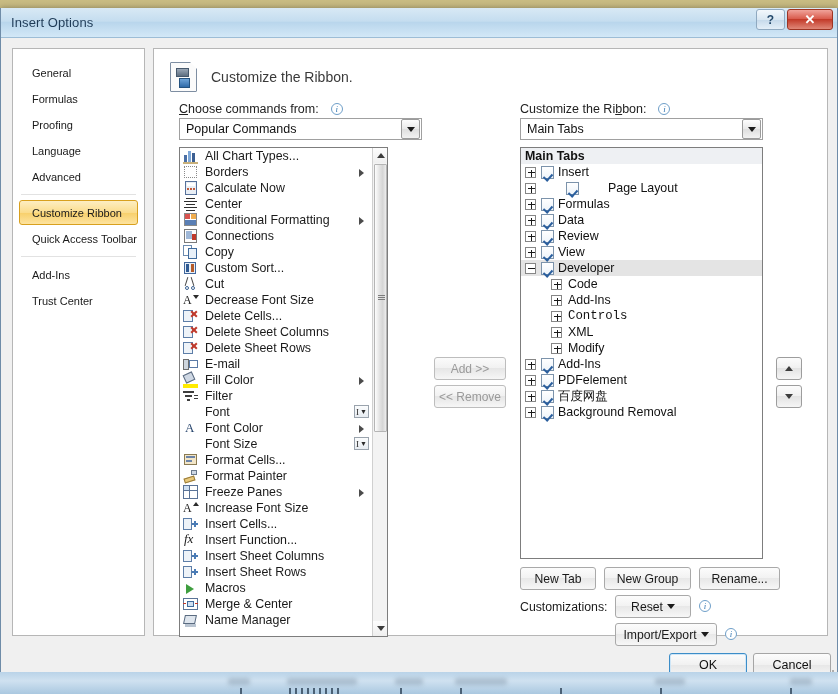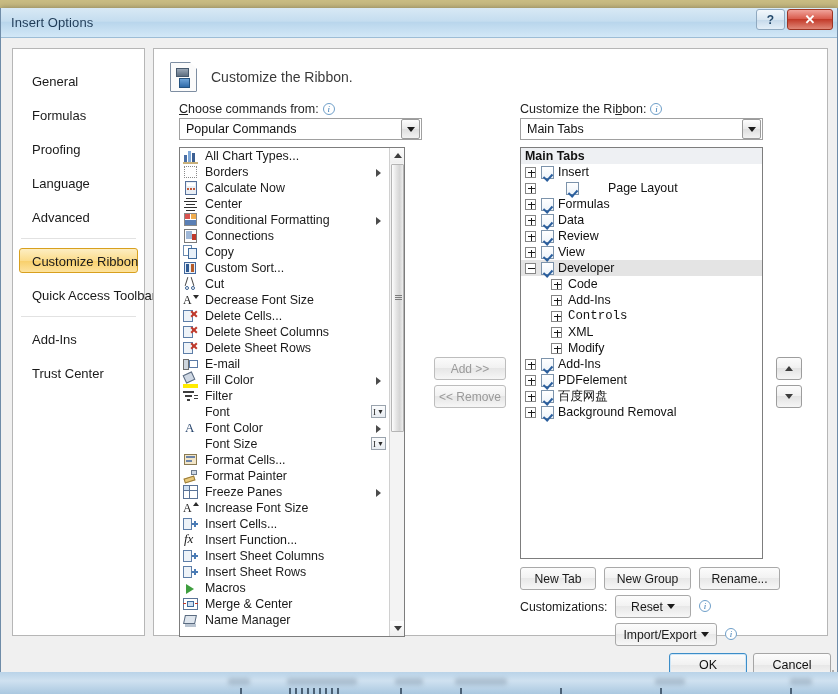--- a/index.html
+++ b/index.html
@@ -68,22 +68,22 @@
   #content { position: absolute; left: 0; top: 31px; width: 838px; height: 608px; }
 
   #nav {
     position: absolute; left: 11px; top: 9px;
     width: 133px; height: 588px;
     background: #ffffff; border: 1px solid #b6b6b6;
     padding-top: 10px;
   }
   .nav-item {
     height: 25px; line-height: 25px;
-    margin: 9px 6px; padding-left: 12px;
-    font-size: 13px; color: #1a1a1a; cursor: default;
+    margin: 1px 6px; padding-left: 12px;
+    font-size: 11px; color: #1a1a1a; cursor: default;
     border: 1px solid transparent; border-radius: 2px;
     white-space: nowrap;
   }
   .nav-item.selected {
     background: linear-gradient(to bottom,#fdeec2,#fbdc8c 50%,#f8cf6a 51%,#fde39f);
     border: 1px solid #d8a01e; border-radius: 3px;
   }
   .nav-sep { height: 1px; background: #e2e2e2; margin: 5px 8px; }
 
   #panel {
@@ -112,21 +112,21 @@
   #ribbon-icon .glyph-bot {
     position:absolute; left:8px; top:15px; width:11px; height:10px;
     background: linear-gradient(to bottom,#6fa4d8,#2f6aa8);
     border:1px solid #24527f;
   }
   #header-title { font-size: 14px; color: #3a3a3a; margin-left: 14px; }
 
   
   .field-label {
     position: absolute; font-size: 12.5px; color: #222;
-    display: flex; align-items: center; gap: 2px;
+    display: flex; align-items: center; gap: 10px;
   }
   .info-i {
     display:inline-flex; align-items:center; justify-content:center;
     width: 12px; height: 12px; border-radius: 50%;
     border: 1px solid #6f9fc9; color: #3b7cb5;
     font-size: 9px; font-style: italic; font-family: "Liberation Serif", serif;
     line-height: 1; margin-left: 2px; background: #fff;
   }
   .combo {
     position: absolute; height: 22px;
@@ -316,21 +316,21 @@
         <span>Customize the Ri<u>b</u>bon:</span>
         <span class="info-i">i</span>
       </div>
       <div class="combo" style="left:366px; top:69px; width:243px;">
         <span class="val">Main Tabs</span>
         <span class="arrow-btn">
             <i class="caret-down"></i>
           </span>
       </div>
 
-      <div class="listbox" style="left:25px; top:98px; width:226px; height:490px;">
+      <div class="listbox" style="left:25px; top:98px; width:209px; height:490px;">
         <div class="list-inner" id="cmd-list">
             <div class="cmd-row">
               <span class="cmd-ico">
                 <i style="position: absolute; left: 1px; bottom: 2px; width: 3px; height: 7px; background: rgb(74, 111, 165);"></i>
                 <i style="position: absolute; left: 5px; bottom: 2px; width: 3px; height: 11px; background: rgb(126, 168, 216);"></i>
                 <i style="position: absolute; left: 9px; bottom: 2px; width: 3px; height: 9px; background: rgb(60, 95, 146);"></i>
                 <i style="position: absolute; left: 0px; bottom: 0px; width: 15px; height: 2px; background: rgb(200, 176, 122);"></i>
               </span>
               <span class="cmd-label">All Chart Types...</span>
             </div>

